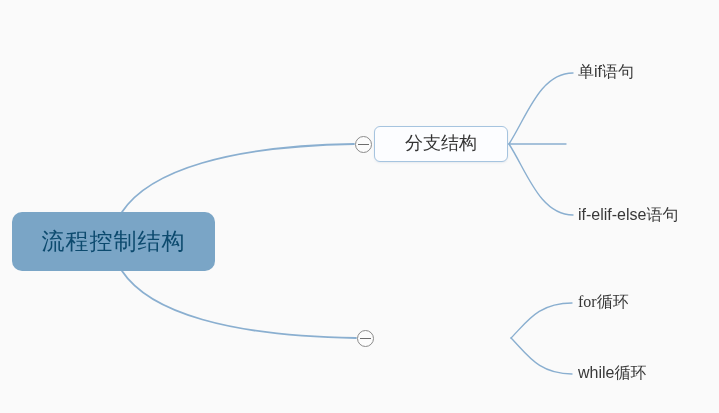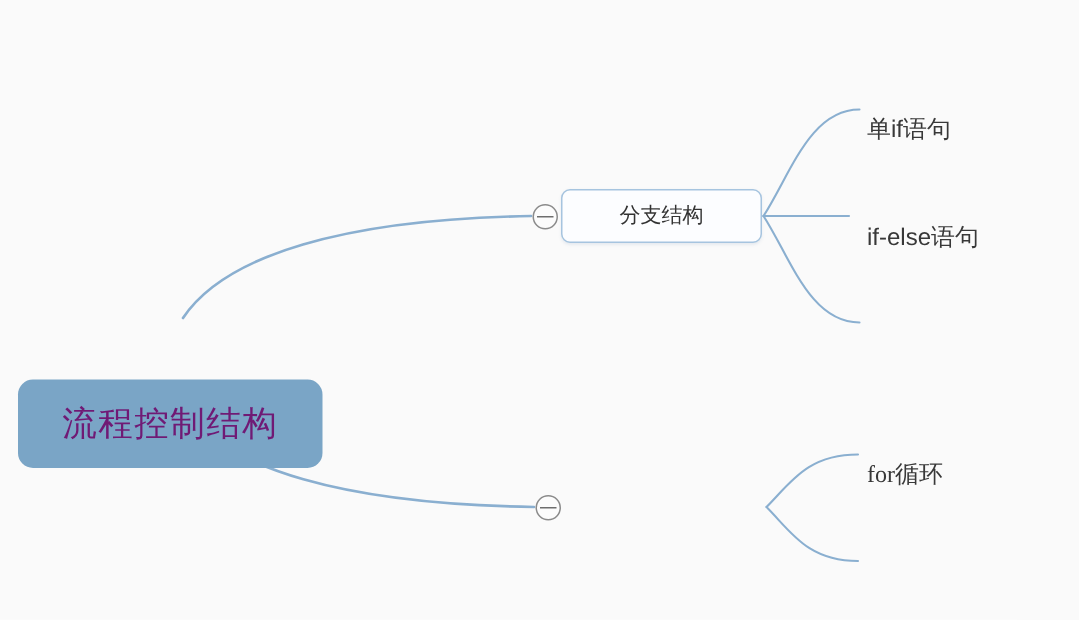--- a/index.html
+++ b/index.html
@@ -26,34 +26,33 @@
     text-align: center;
     white-space: nowrap;
     cursor: default;
   }
 
   .root-node {
     left: 12px; top: 212px;
     width: 203px; height: 59px;
     background: #7aa5c6;
     border-radius: 10px;
-    color: #701a75;
+    color: #0c4a6e;
     font-size: 23px;
     line-height: 59px;
     letter-spacing: 1px;
-    margin-top: 41px;
   }
 
   .branch-node {
     width: 134px; height: 36px;
     background: #fcfdff;
     border: 1.5px solid #a6c4df;
     border-radius: 6px;
     color: #333333;
-    font-size: 14px;
+    font-size: 18px;
     line-height: 32px;
     box-shadow: 0 1px 2px rgba(120,150,180,0.15);
   }
   .branch-node.b1 { left: 374px; top: 126px; }
   .branch-node.b2 { left: 376px; top: 320px; }
 
   .collapse {
     position: absolute;
     box-sizing: border-box;
     width: 17px; height: 17px;
@@ -73,21 +72,20 @@
     height: 0;
     border-top: 1.6px solid #6e6e6e;
   }
 
   .leaf {
     position: absolute;
     color: #383838;
     font-size: 16px;
     line-height: 20px;
     white-space: nowrap;
-    margin-top: 15px;
   }
   .leaf.l1 { left: 578px; top: 62px; }
   .leaf.l2 { left: 578px; top: 134px; }
   .leaf.l3 { left: 578px; top: 205px; }
   .leaf.l4 { left: 578px; top: 292px; font-family: Liberation Serif, serif; }
   .leaf.l5 { left: 578px; top: 363px; }
 </style>
 </head>
 <body>
 
@@ -108,16 +106,17 @@
   </svg>
 
   <div class="node root-node">流程控制结构</div>
 
   <div class="collapse c1"></div>
   <div class="collapse c2"></div>
 
   <div class="node branch-node b1">分支结构</div>
 
   <div class="leaf l1">单if语句</div>
-  <div class="leaf l2">if-else语句</div>
+  <div class="leaf l3">if-elif-else语句</div>
   <div class="leaf l4">for循环</div>
+  <div class="leaf l5">while循环</div>
 
 </div>
 
 </body></html>

